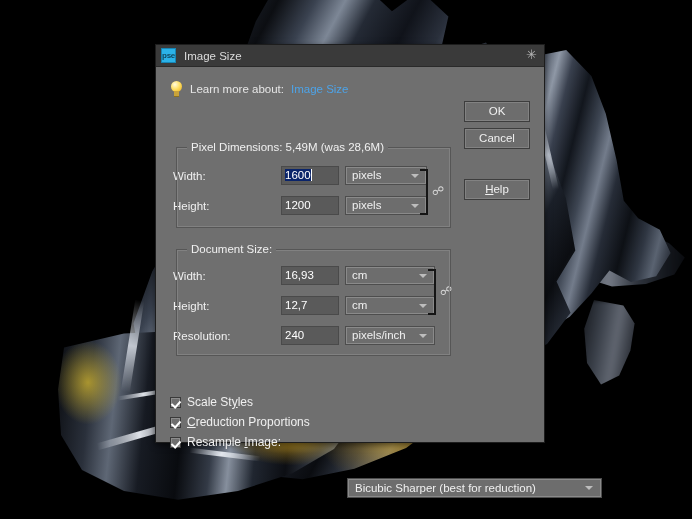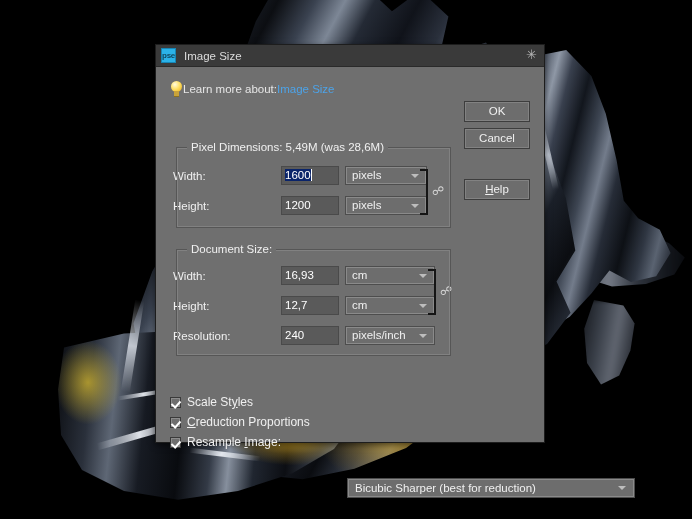--- a/index.html
+++ b/index.html
@@ -174,20 +174,21 @@
     padding: 0;
     height: calc(100% - 22px);
   }
 
   
   .learn-row {
     position: absolute;
     left: 14px; top: 14px;
     display: flex;
     align-items: center;
+    gap: 7px;
   }
   .bulb {
     width: 13px; height: 16px;
     position: relative;
   }
   .bulb::before {
     content: "";
     position: absolute;
     left: 1px; top: 0;
     width: 11px; height: 11px;
@@ -361,21 +362,21 @@
     left: 2px; top: 1px;
     width: 4px; height: 7px;
     border: solid #ffffff;
     border-width: 0 2px 2px 0;
     transform: rotate(42deg);
   }
 
   #resample-select {
     position: absolute;
     left: 191px; top: 411px;
-    width: 288px; height: 20px;
+    width: 255px; height: 20px;
     background: #6d6d6d;
     border: 1px solid #4d4d4d;
     box-shadow: inset 0 0 0 1px #8a8a8a;
     box-sizing: border-box;
     color: #f0f0f0;
     font-size: 11.5px;
     line-height: 18px;
     padding-left: 7px;
     cursor: pointer;
   }

